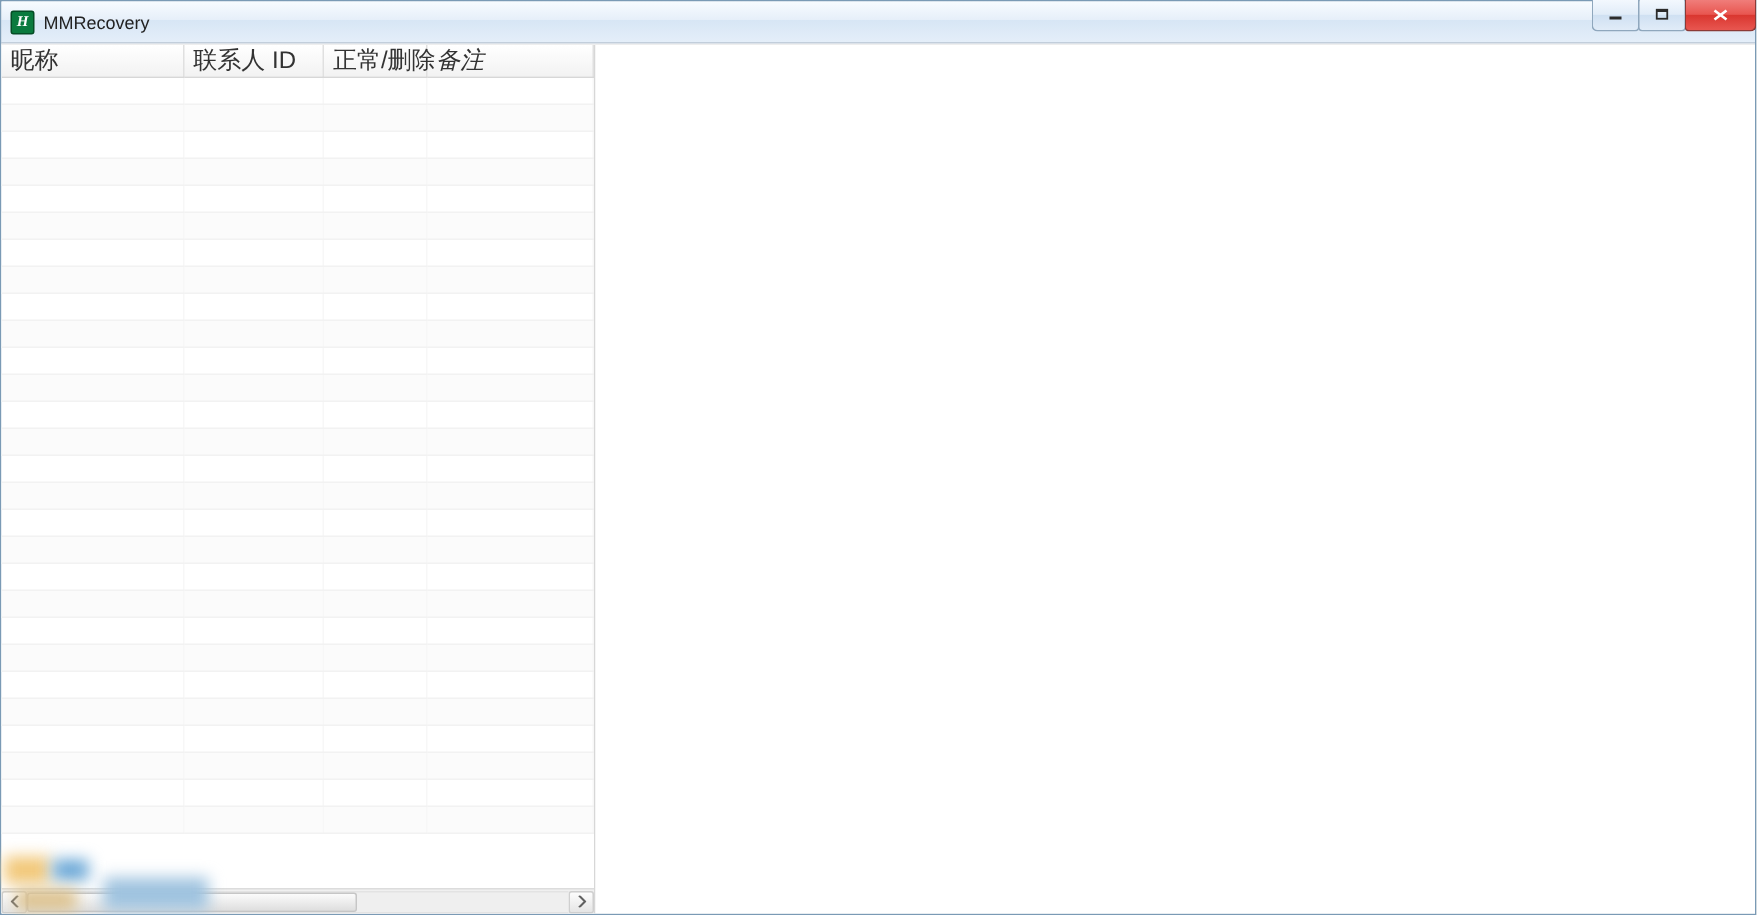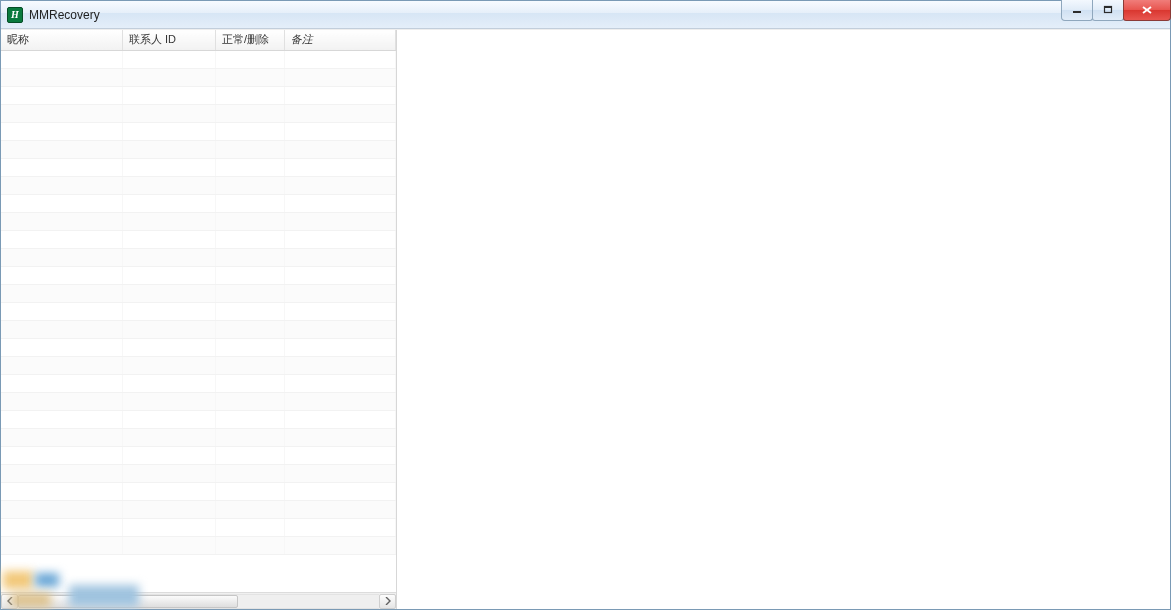--- a/index.html
+++ b/index.html
@@ -109,21 +109,21 @@
 
     .table-wrap {
       flex: 1 1 auto;
       overflow: hidden;
       position: relative;
     }
 
     table.list {
       border-collapse: collapse;
       width: 100%;
-      font-size: 11px;
+      font-size: 16px;
       color: #333;
       table-layout: fixed;
     }
     table.list thead th {
       background: linear-gradient(to bottom, #ffffff 0%, #f2f2f2 100%);
       border-right: 1px solid #e0e0e0;
       border-bottom: 1px solid #d7d7d7;
       text-align: left;
       font-weight: normal;
       height: 20px;

